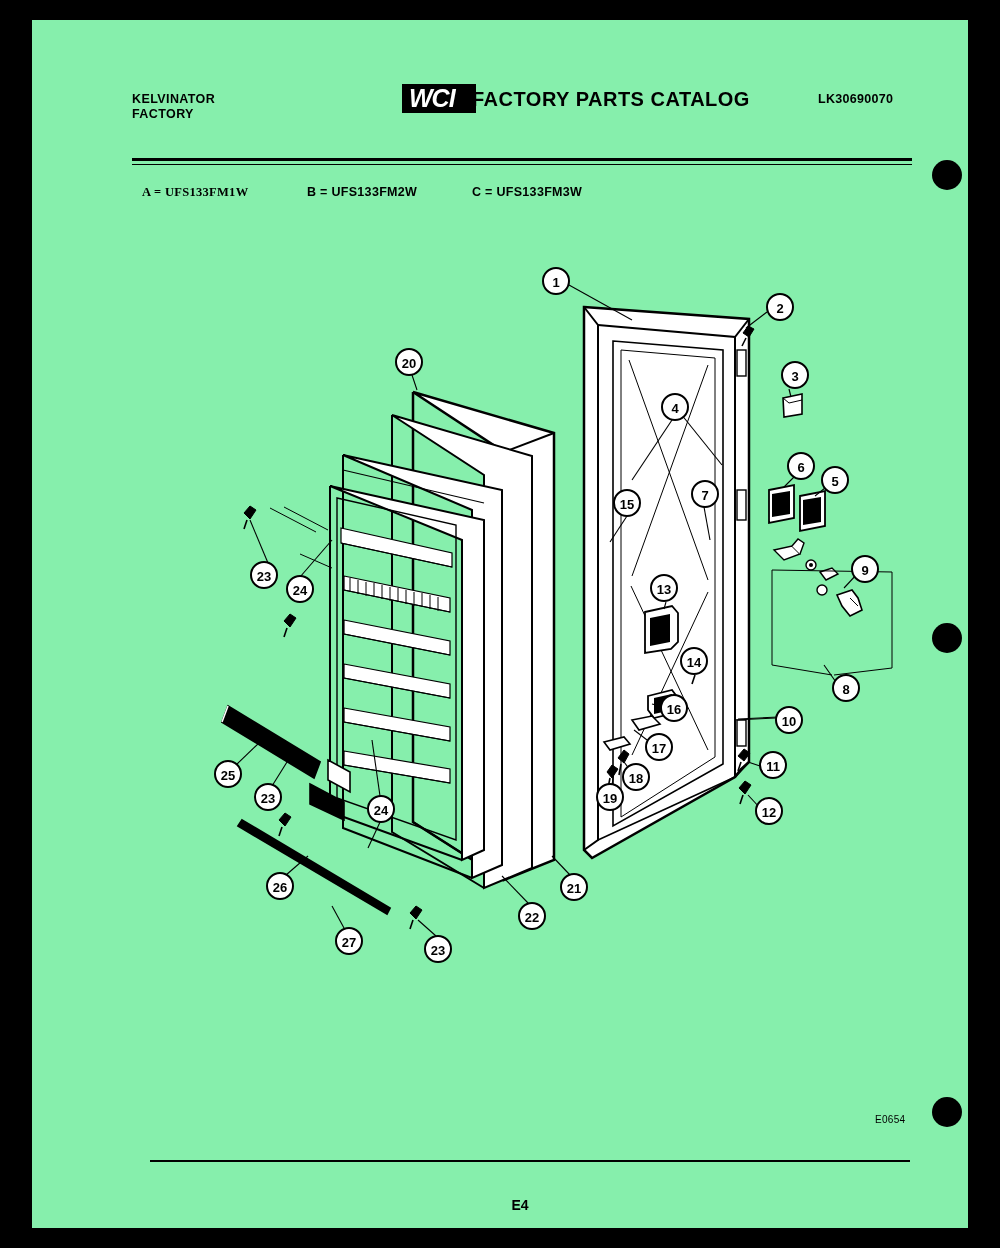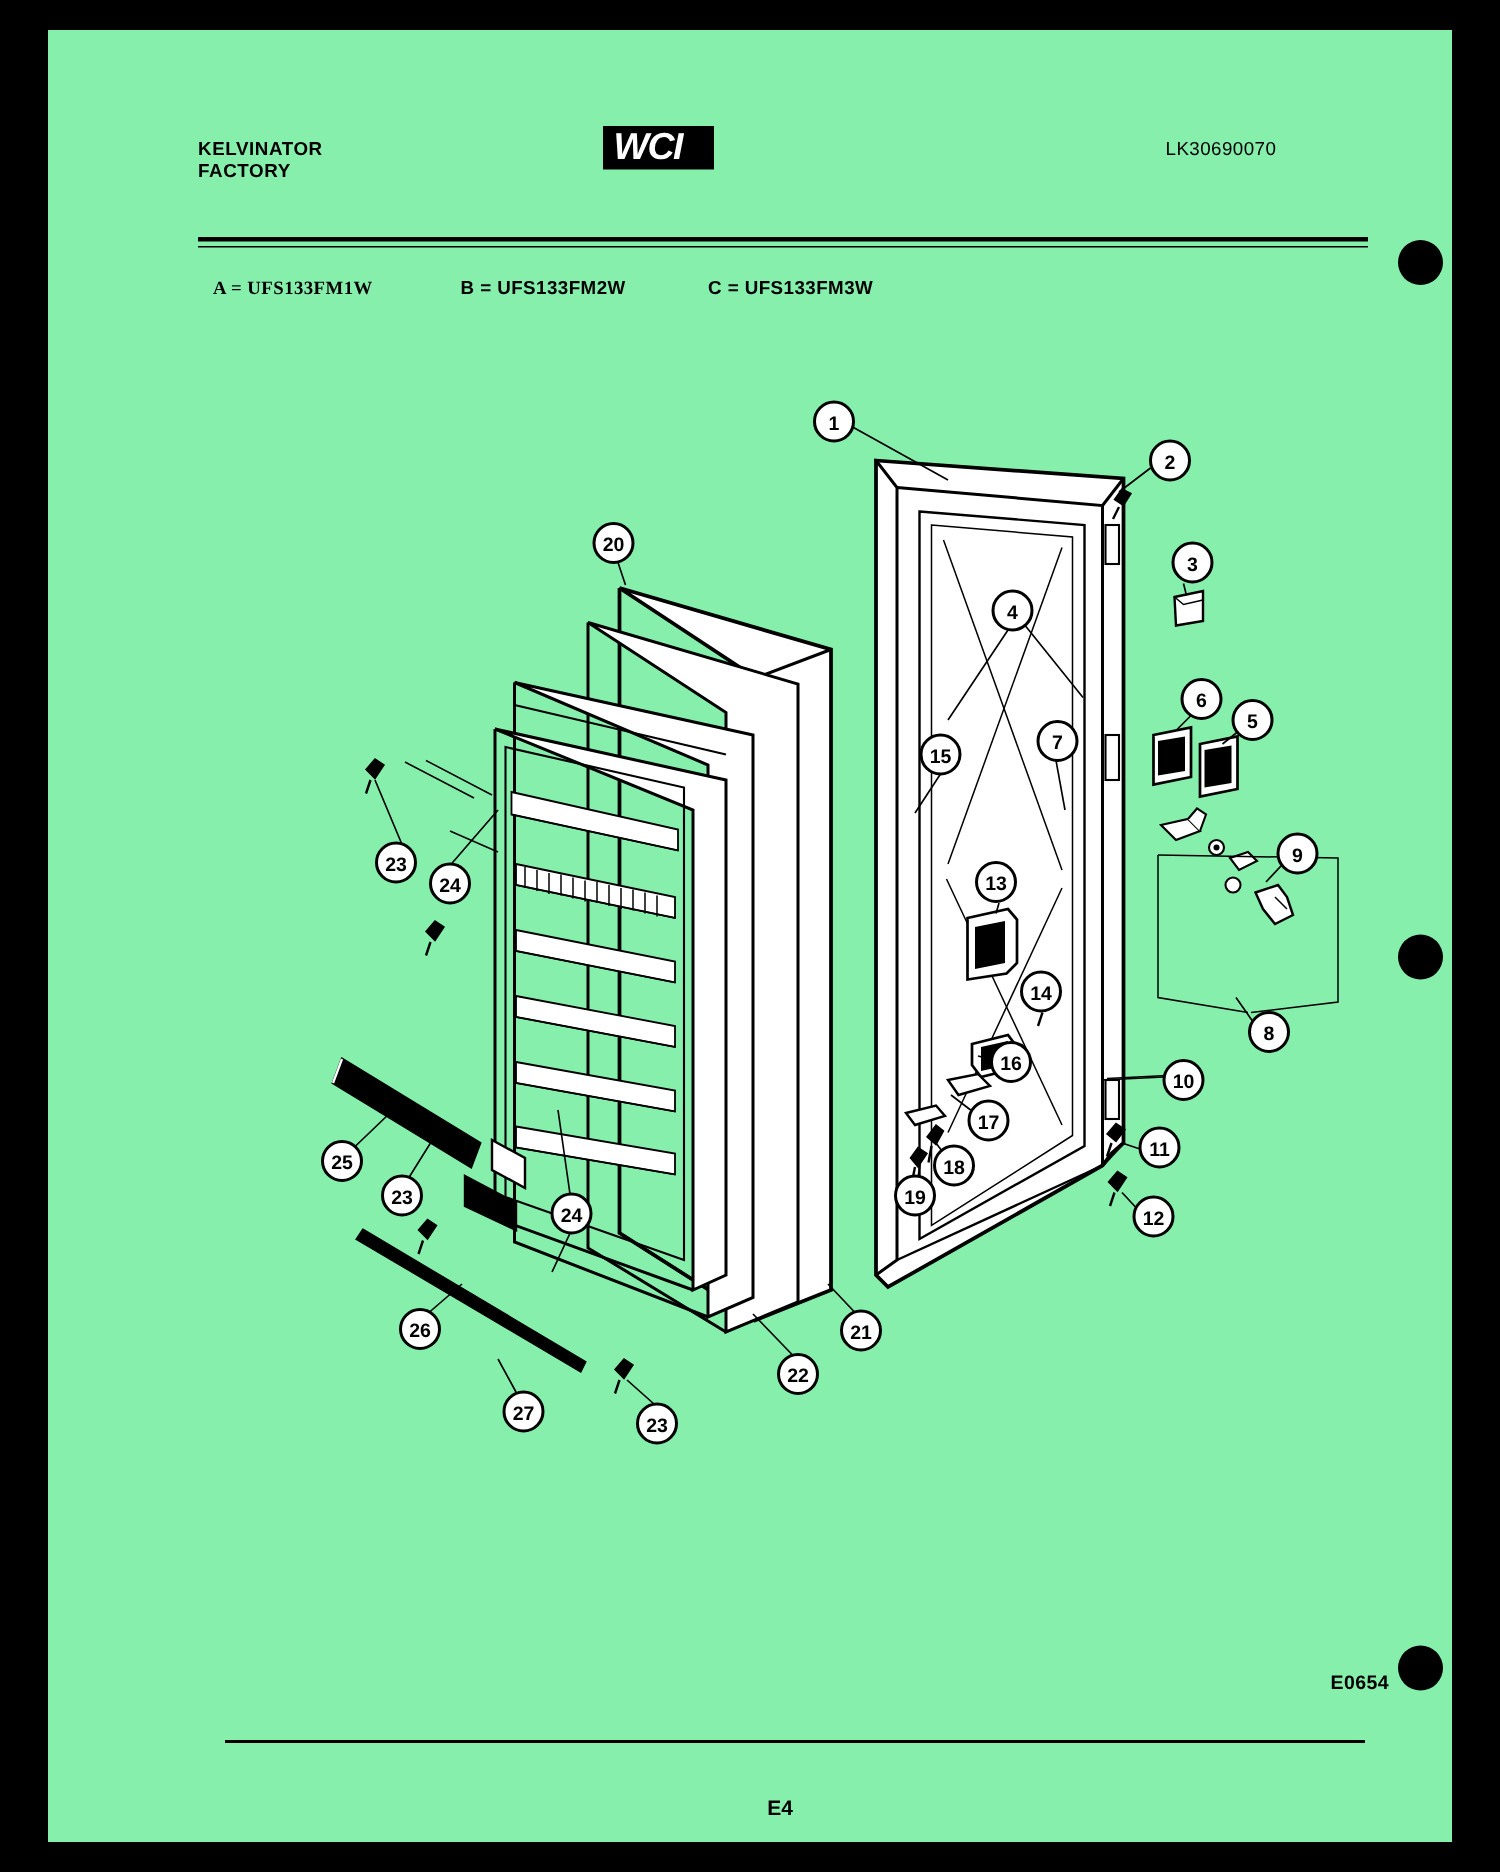--- a/index.html
+++ b/index.html
@@ -63,24 +63,24 @@
     position: absolute;
     left: 440px;
     top: 68px;
     font-size: 20px;
     font-weight: bold;
     letter-spacing: 0.5px;
     color: #000;
   }
   .catalog-number {
     position: absolute;
-    left: 745px;
+    left: 786px;
     top: 72px;
     font-size: 12.5px;
-    font-weight: normal;
+    font-weight: bold;
     letter-spacing: 0.3px;
     color: #000;
   }
 
   .rule-top {
     position: absolute;
     left: 100px;
     top: 138px;
     width: 780px;
     height: 0;
@@ -115,24 +115,23 @@
     left: 118px;
     top: 1140px;
     width: 760px;
     height: 0;
     border-top: 2px solid #000;
   }
   .fig-code {
     position: absolute;
     left: 843px;
     top: 1094px;
-    font-size: 13px;
-    font-weight: bold;
+    font-size: 10px;
+    font-weight: normal;
     letter-spacing: 0.3px;
-    margin-left: 12px;
   }
   .page-no {
     position: absolute;
     left: 0;
     top: 1177px;
     width: 936px;
     text-align: center;
     font-size: 14px;
     font-weight: bold;
     padding-left: 20px;
@@ -172,20 +171,21 @@
   <div class="hole h1"></div>
   <div class="hole h2"></div>
   <div class="hole h3"></div>
 
   <div class="brand">
     <div>KELVINATOR</div>
     <div>FACTORY</div>
   </div>
 
   <div class="wci-logo">WCI</div>
+  <div class="catalog-title">FACTORY PARTS CATALOG</div>
   <div class="catalog-number">LK30690070</div>
 
   <div class="rule-top"></div>
   <div class="rule-top2"></div>
 
   <div class="models">
     <span class="m1">A = UFS133FM1W</span>
     <span class="m2">B = UFS133FM2W</span>
     <span class="m3">C = UFS133FM3W</span>
   </div>

